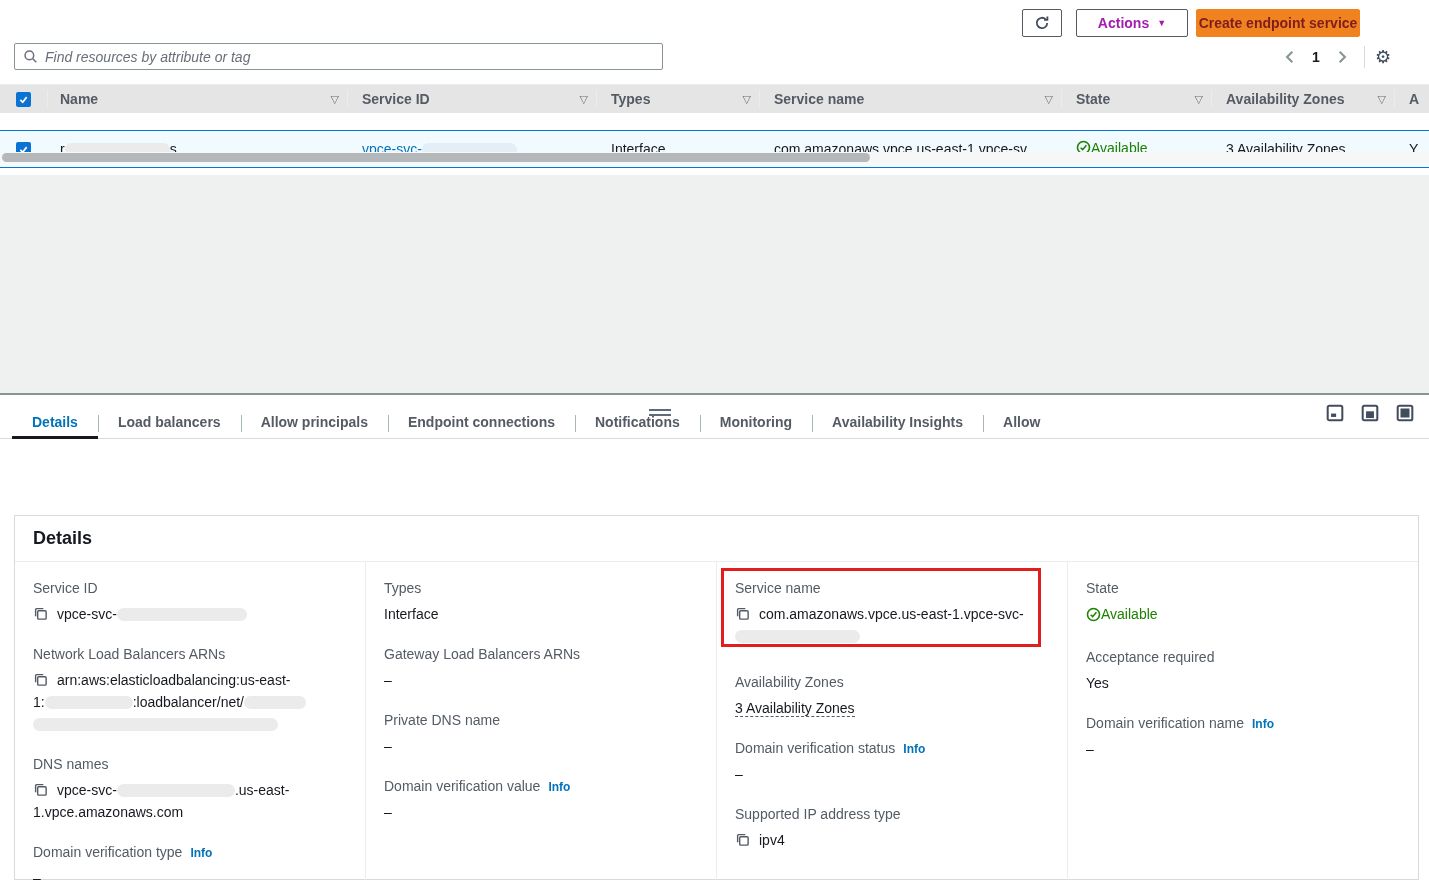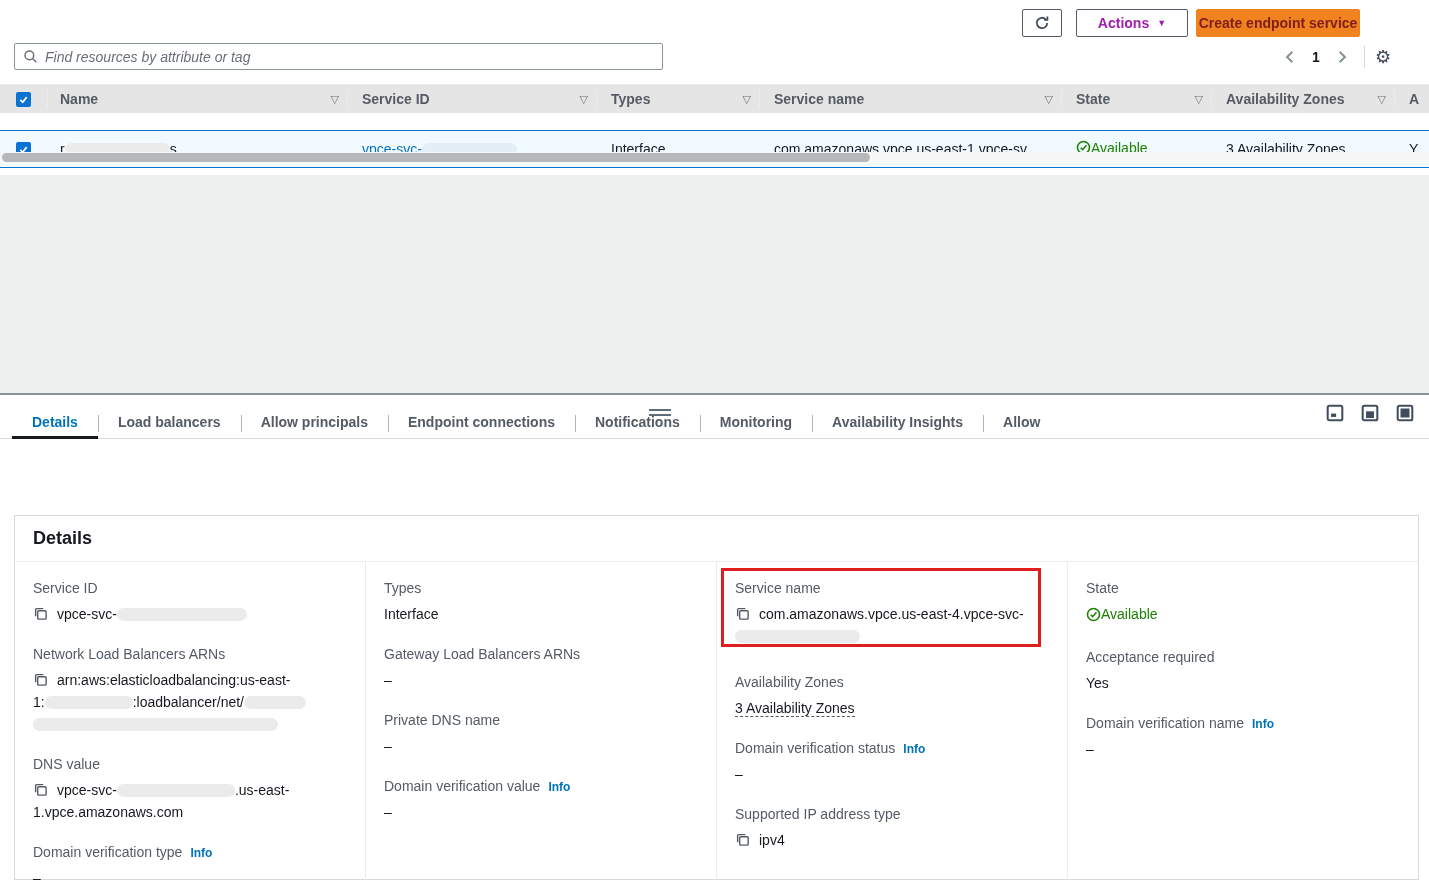--- a/index.html
+++ b/index.html
@@ -303,21 +303,21 @@
               <svg width="15" height="15" viewBox="0 0 16 16">
                   <rect x="5" y="5" width="9" height="9" rx="1" fill="none" stroke="currentColor" stroke-width="1.5"></rect>
                   <path d="M11 2.8 H3.8 a1 1 0 0 0 -1 1 V11" fill="none" stroke="currentColor" stroke-width="1.5"></path>
                 </svg>
             </button><span>arn:aws:elasticloadbalancing:us-east-</span><br>
             <span>1:</span><span class="redact" style="width:88px;"></span><span>:loadbalancer/net/</span><span class="redact" style="width:62px;"></span><br>
             <span class="redact" style="width:245px;"></span>
           </div>
         </div>
         <div class="field">
-          <div class="field-label">DNS value</div>
+          <div class="field-label">DNS names</div>
           <div class="field-value">
             <button class="copy-btn">
               <svg width="15" height="15" viewBox="0 0 16 16">
                   <rect x="5" y="5" width="9" height="9" rx="1" fill="none" stroke="currentColor" stroke-width="1.5"></rect>
                   <path d="M11 2.8 H3.8 a1 1 0 0 0 -1 1 V11" fill="none" stroke="currentColor" stroke-width="1.5"></path>
                 </svg>
             </button><span>vpce-svc-</span><span class="redact" style="width:118px;"></span><span>.us-east-</span><br>
             <span>1.vpce.amazonaws.com</span>
           </div>
         </div>
@@ -353,21 +353,21 @@
       <div class="col" style="padding-left:18px;">
         <div class="red-box"></div>
         <div class="field">
           <div class="field-label">Service name</div>
           <div class="field-value">
             <button class="copy-btn">
               <svg width="15" height="15" viewBox="0 0 16 16">
                   <rect x="5" y="5" width="9" height="9" rx="1" fill="none" stroke="currentColor" stroke-width="1.5"></rect>
                   <path d="M11 2.8 H3.8 a1 1 0 0 0 -1 1 V11" fill="none" stroke="currentColor" stroke-width="1.5"></path>
                 </svg>
-            </button><span>com.amazonaws.vpce.us-east-4.vpce-svc-</span><br>
+            </button><span>com.amazonaws.vpce.us-east-1.vpce-svc-</span><br>
             <span class="redact" style="width:125px;"></span>
           </div>
         </div>
         <div class="field" style="margin-top:27px;">
           <div class="field-label">Availability Zones</div>
           <div class="field-value">
             <a class="dashed-link">3 Availability Zones</a>
           </div>
         </div>
         <div class="field">

